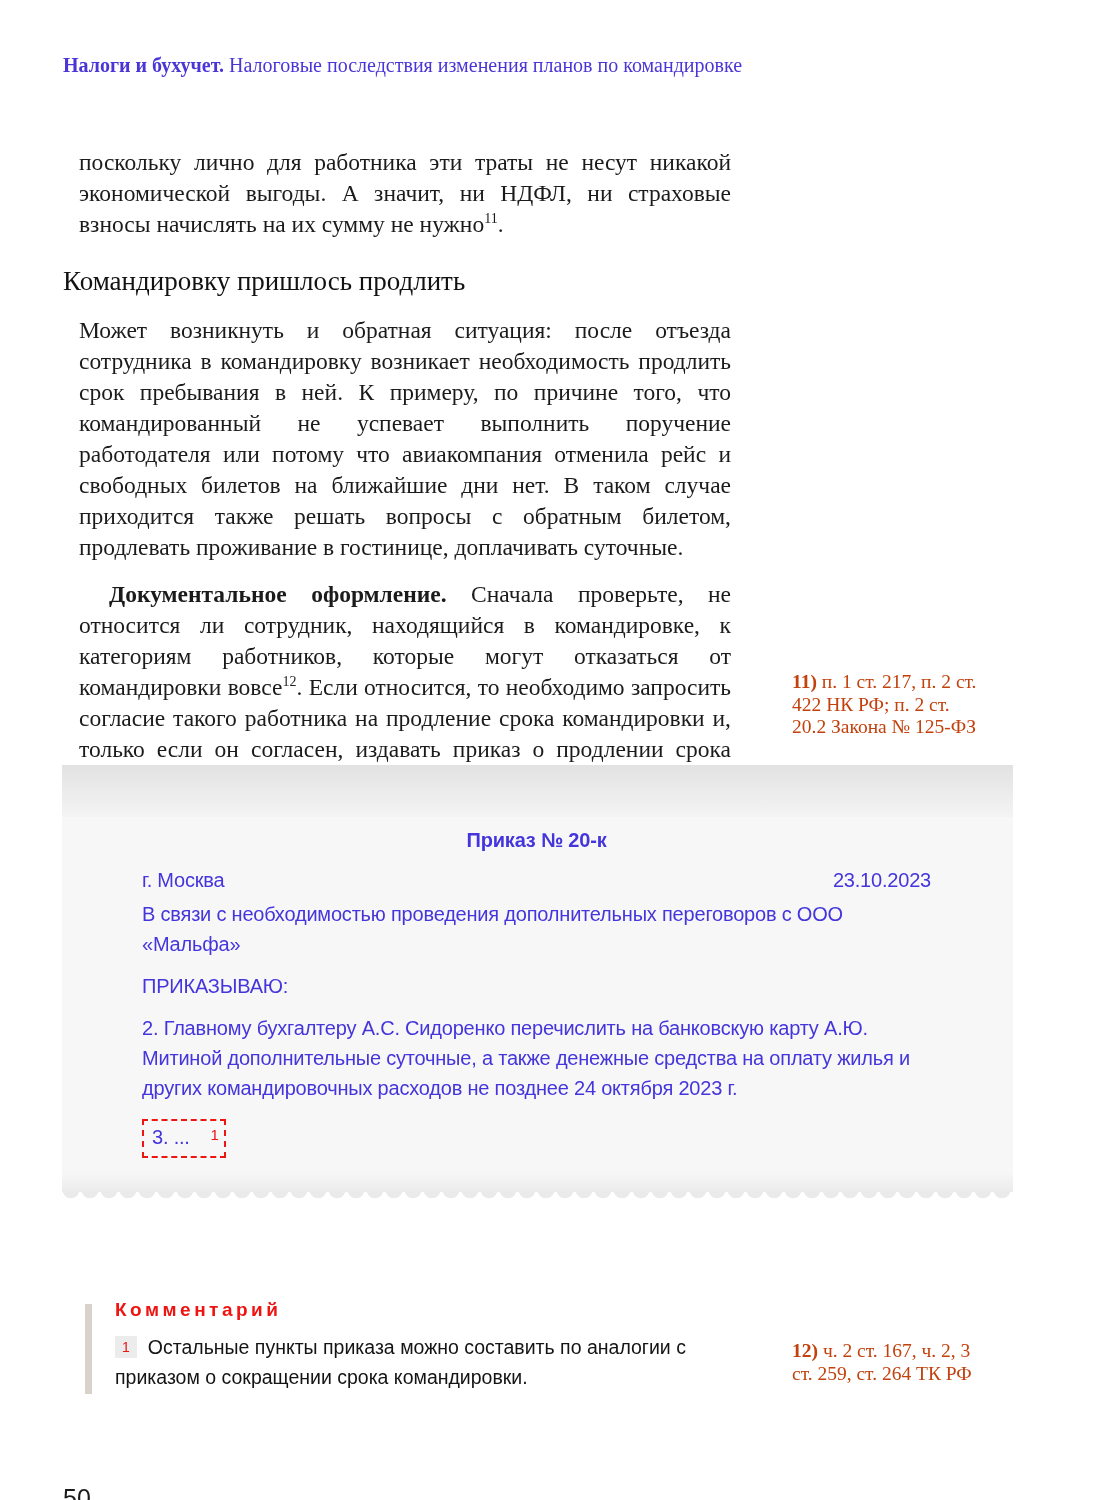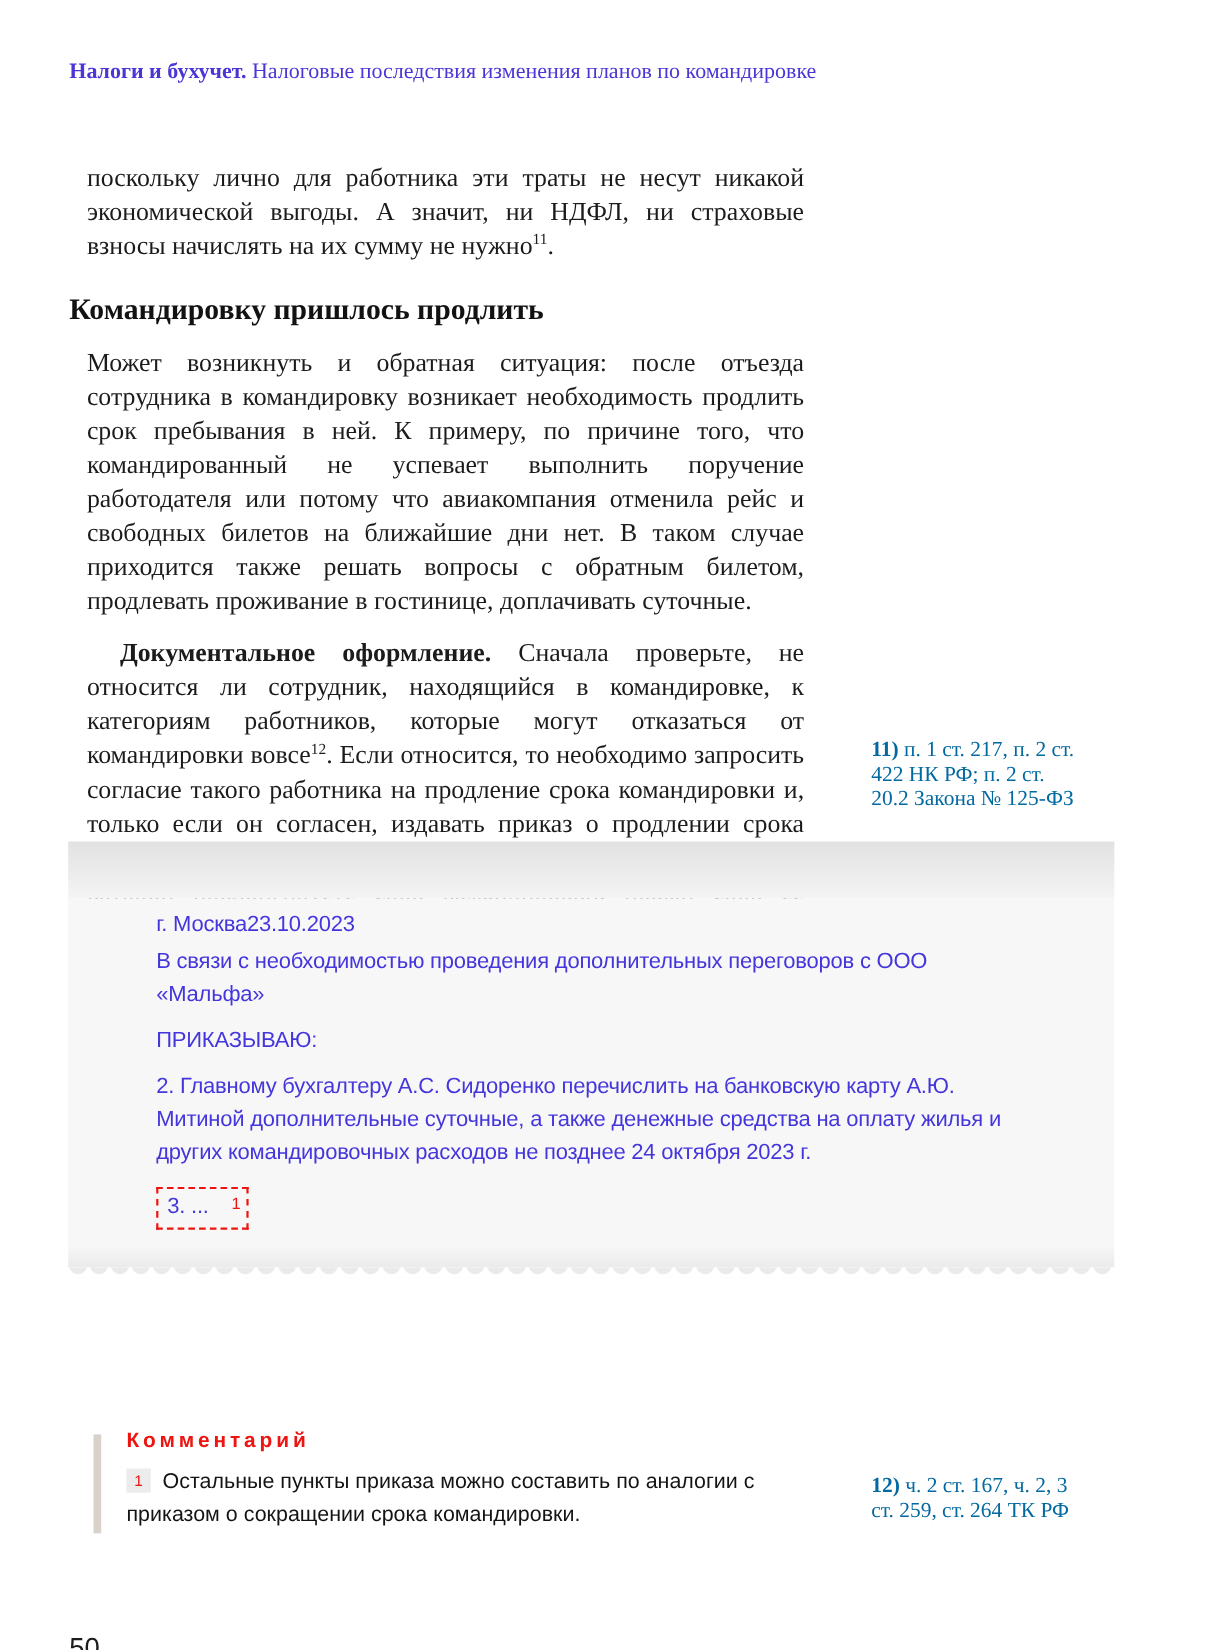--- a/index.html
+++ b/index.html
@@ -7,38 +7,38 @@
     width:1104px;height:1500px;position:relative;background:#ffffff;
     font-family:"Liberation Serif", serif;color:#1b1b1b;overflow:hidden;
   }
   
   .runhead{position:absolute;left:63px;top:54px;width:980px;font-size:20px;color:#4a36d6;}
   .runhead .brand{font-weight:bold;}
   
   .maincol{position:absolute;left:63px;top:131px;width:684px;}
   .maincol p{margin:16px;font-size:23.5px;line-height:31px;text-align:justify;}
   .maincol sup{font-size:14px;line-height:0;}
-  h2.sect{margin:26px 0 19px 0;font-size:27px;line-height:30px;font-weight:bold;color:#121212;}
+  h2.sect{margin:26px 0 19px 0;font-size:27px;line-height:30px;font-weight:normal;color:#121212;}
   .p-indent{text-indent:30px;}
   .lead{font-weight:bold;}
   
-  .sidenote{position:absolute;left:792px;width:196px;font-size:19.5px;line-height:22.5px;color:#0369a1;}
+  .sidenote{position:absolute;left:792px;width:196px;font-size:19.5px;line-height:22.5px;color:#c2410c;}
   .sidenote .fn-num{font-weight:bold;}
   .sidenote-11{top:671px;}
   .sidenote-12{top:1340px;}
   
   .orderbox{position:absolute;left:62px;top:765px;width:951px;}
   .box-top{height:52px;background:linear-gradient(to bottom,#e2e2e2,#f4f4f4);}
   .box-body{
     background:#f7f7f7;padding:8px 82px 14px 80px;
     font-family:"Liberation Sans", sans-serif;color:#4435dc;
     font-size:20px;line-height:30px;letter-spacing:-0.2px;
   }
   .doc-title{text-align:center;font-weight:bold;margin:0 0 10px 0;}
-  .doc-meta{display:flex;justify-content:flex-start;margin:0 0 4px 0;}
+  .doc-meta{display:flex;justify-content:space-between;margin:0 0 4px 0;}
   .doc-subject{text-align:center;font-weight:bold;margin:0 0 12px 0;}
   .box-body p.doc-par{margin:0 0 12px 0;text-align:left;}
   .directive{margin:0 0 12px 0;}
   .redacted{
     position:relative;display:inline-block;border:2px dashed #ee1410;
     padding:1px 34px 4px 8px;margin-top:4px;
   }
   .redacted .marker{
     position:absolute;right:5px;top:-1px;color:#ee1410;font-size:15px;
     font-family:"Liberation Sans", sans-serif;
@@ -80,20 +80,21 @@
   <p class="p-indent"><span class="lead">Документальное оформление.</span><span> Сначала проверьте, не относится ли сотрудник, находящийся в командировке, к категориям работников, которые могут отказаться от командировки вовсе</span><sup>12</sup><span>. Если относится, то необходимо запросить согласие такого работника на продление срока командировки и, только если он согласен, издавать приказ о продлении срока командировки. В приказе укажите, в частности, причину, по которой пролонгируете срок командировки, новый срок ее окончания, поручение работникам бухгалтерии по перечислению дополнительных денег командированному лицу.</span></p>
 </div>
 
 <div class="sidenote sidenote-11">
   <span class="fn-num">11)</span><span> п. 1 ст. 217, п. 2 ст. 422 НК РФ; п. 2 ст. 20.2 Закона № 125-ФЗ</span>
 </div>
 
 <div class="orderbox">
   <div class="box-top"></div>
   <div class="box-body">
+    <p class="doc-title">Приказ № 20-к</p>
     <div class="doc-meta">
       <span>г. Москва</span>
       <span>23.10.2023</span>
     </div>
     <p class="doc-par">В связи с необходимостью проведения дополнительных переговоров с ООО «Мальфа»</p>
     <p class="doc-par directive">ПРИКАЗЫВАЮ:</p>
     <p class="doc-par">2. Главному бухгалтеру А.С. Сидоренко перечислить на банковскую карту А.Ю. Митиной дополнительные суточные, а также денежные средства на оплату жилья и других командировочных расходов не позднее 24 октября 2023 г.</p>
     <span class="redacted">
       <span>3. ...</span>
       <span class="marker">1</span>

